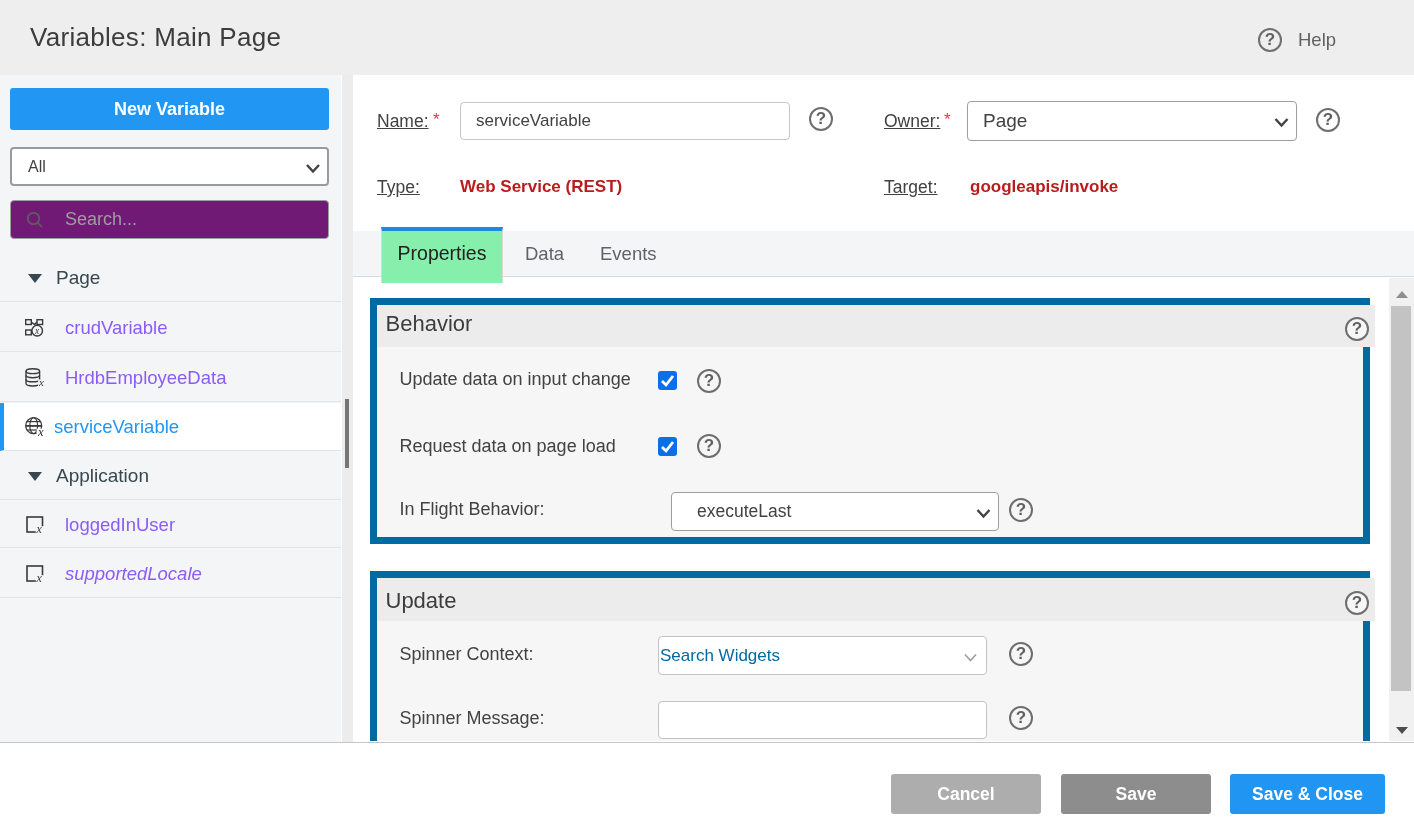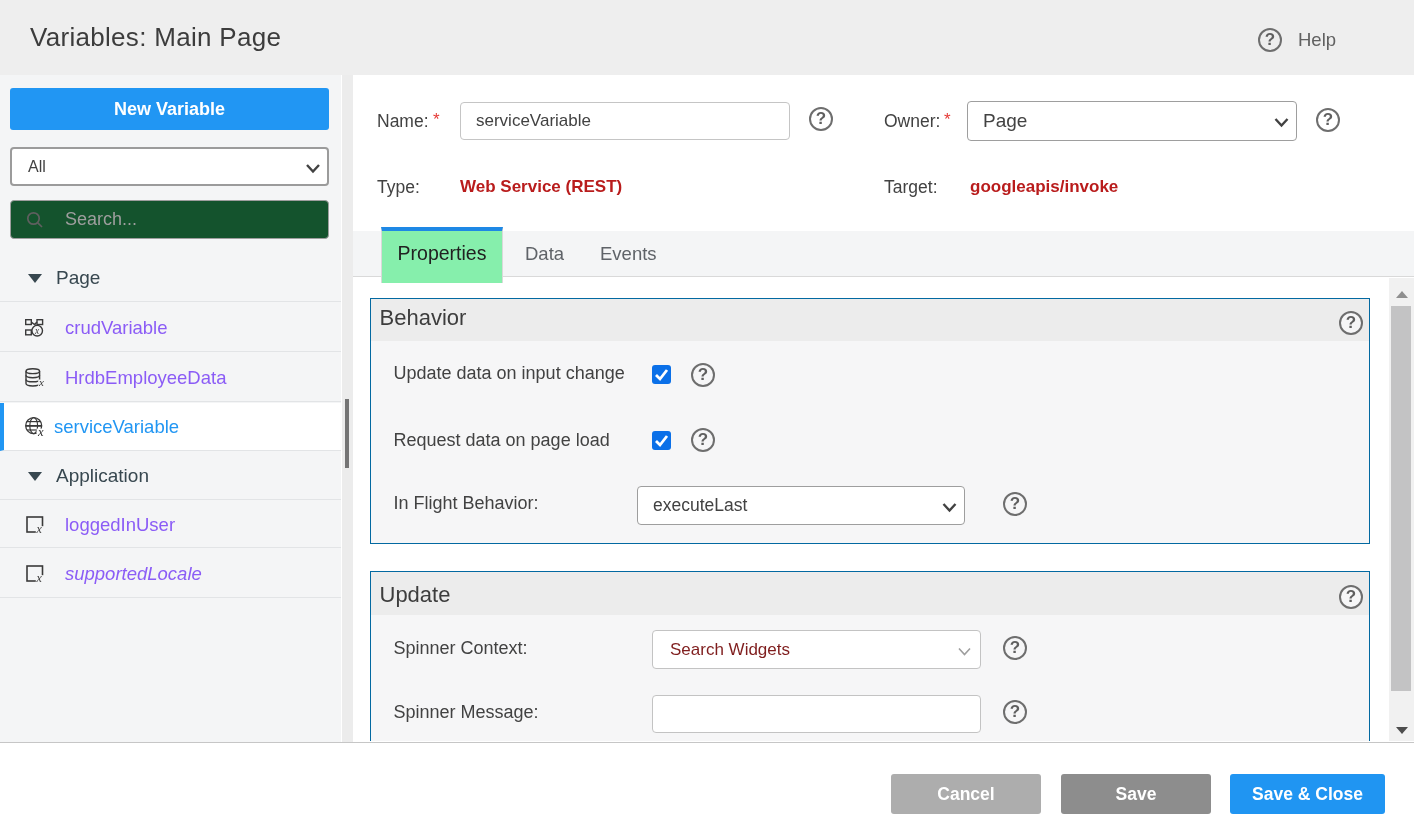--- a/index.html
+++ b/index.html
@@ -15,44 +15,44 @@
 .helptxt { left:1298px; top:0; height:79px; line-height:79px; font-size:18.5px; color:#616161; }
 
 
 .sidebar { left:0; top:75px; width:341px; height:667px; background:#f4f5f6; }
 .sbtrack { left:342px; top:75px; width:11px; height:667px; background:#ececec; }
 .sbthumb { left:345px; top:399px; width:4px; height:69px; background:#757575; }
 .btn-new { left:10px; top:88px; width:319px; height:42px; background:#2196f3; border-radius:3px;
   color:#fff; font-size:18px; font-weight:700; text-align:center; line-height:42px; }
 .sel-all { left:10px; top:147px; width:319px; height:39px; background:#fff; border:2px solid #9b9b9b;
   border-radius:4px; font-size:16px; color:#424242; line-height:35px; padding-left:16px; }
-.searchbox { left:10px; top:200px; width:319px; height:39px; background:#14532d; border:1px solid #9e9e9e;
+.searchbox { left:10px; top:200px; width:319px; height:39px; background:#701a75; border:1px solid #9e9e9e;
   border-radius:4px; }
 .searchtxt { left:54px; top:0; height:37px; line-height:37px; font-size:18px; color:#9e9e9e; }
 
 .row { left:0; width:341px; border-bottom:1px solid #e2e4e6; }
 .rowlbl { left:65px; top:0; font-size:18.5px; color:#8b5cf6; }
 .grouplbl { left:56px; top:0; font-size:19px; color:#37474f; }
 .tri { width:0; height:0; border-left:7px solid transparent; border-right:7px solid transparent;
   border-top:9px solid #37474f; }
-.lbl { font-size:17.5px; color:#424242; }
+.lbl { font-size:17.5px; color:#424242;text-decoration:underline; }
 .red { color:#e53935; }
 .bold { font-size:17px; color:#b91c1c; font-weight:700; }
 .input { background:#fff; border:1px solid #c5c5c5; border-radius:4px; font-size:17px; color:#424242; }
 .select { background:#fff; border:1px solid #9e9e9e; border-radius:4px; font-size:17.5px; color:#424242; }
 
 
 .tabband { left:353px; top:231px; width:1061px; height:46px; background:#f4f5f6; border-bottom:1px solid #d9d9d9; }
 .tabactive { left:381px; top:227px; width:122px; height:56px; background:#86efac;
   border-top:4px solid #1e88e5; border-left:1px solid #d9d9d9; border-right:1px solid #d9d9d9;
   font-size:19.5px; color:#212121; text-align:center; line-height:44px; }
 .tabtxt { top:231px; height:46px; line-height:46px; font-size:18.5px; color:#5f6368; }
 
 
-.secbox { left:370px; width:1000px; border:1px solid #0369a1; background:#f6f6f7; }
+.secbox { left:370px; width:1000px; border:7px solid #0369a1; background:#f6f6f7; }
 .sechead { left:0; top:0; width:998px; height:42px; background:#ececec; font-size:22px; color:#3d3d3d;
   padding-left:8.5px; line-height:38px; }
 .flbl { font-size:18px; color:#424242; }
 .cb { width:19px; height:19px; background:#0b70e8; border-radius:3px; }
 
 
 .track { left:1389px; top:278px; width:25px; height:463px; background:#f1f1f1; }
 .thumb { left:1391px; top:306px; width:20px; height:385px; background:#c3c3c4; }
 .tri-up { left:1396px; top:291px; width:0; height:0; border-left:6px solid transparent;
   border-right:6px solid transparent; border-bottom:7px solid #8f8f8f; }
@@ -188,34 +188,34 @@
 
   <div class="abs flbl" style="left:22.5px; top:131px;">Request data on page load</div>
   <div class="abs cb" style="left:281px; top:132px;">
     <svg width="19" height="19" viewBox="0 0 19 19">
       <polyline points="4,10 8,14 15,5" fill="none" stroke="#fff" stroke-width="2.8"></polyline>
     </svg>
   </div>
   <div class="abs q" style="left:320px; top:129px;">?</div>
 
   <div class="abs flbl" style="left:22.5px; top:194px;">In Flight Behavior:</div>
-  <div class="abs select" style="left:266px; top:187px; width:328px; height:39px; line-height:37px; padding-left:15px;">executeLast
+  <div class="abs select" style="left:294px; top:187px; width:328px; height:39px; line-height:37px; padding-left:25px;">executeLast
     <svg class="abs" style="right:7px; top:13px;" width="15" height="15" viewBox="0 0 15 15">
       <polyline points="1.5,4 7.5,10.5 13.5,4" fill="none" stroke="#424242" stroke-width="2.4"></polyline>
     </svg>
   </div>
   <div class="abs q" style="left:632px; top:193px;">?</div>
 </div>
 
 <div class="abs secbox" style="top:571px; height:170px; border-bottom:none;">
   <div class="abs sechead" style="height:43px; line-height:45px;">Update</div>
   <div class="abs q" style="left:968px; top:13px; background:#f6f6f7;">?</div>
 
   <div class="abs flbl" style="left:22.5px; top:66px;">Spinner Context:</div>
-  <div class="abs select" style="left:281px; top:58px; width:329px; height:39px; line-height:37px; padding-left:17px; font-size:17px; color:#7f1d1d; border-color:#c3c3c3;">Search Widgets
+  <div class="abs select" style="left:281px; top:58px; width:329px; height:39px; line-height:37px; padding-left:1px; font-size:17px; color:#0369a1; border-color:#c3c3c3;">Search Widgets
     <svg class="abs" style="right:9px; top:14px;" width="13" height="13" viewBox="0 0 13 13">
       <polyline points="1,3.5 6.5,9.5 12,3.5" fill="none" stroke="#9e9e9e" stroke-width="1.6"></polyline>
     </svg>
   </div>
   <div class="abs q" style="left:632px; top:64px;">?</div>
 
   <div class="abs flbl" style="left:22.5px; top:130px;">Spinner Message:</div>
   <div class="abs input" style="left:281px; top:123px; width:329px; height:38px; border-color:#c3c3c3;"></div>
   <div class="abs q" style="left:632px; top:128px;">?</div>
 </div>

